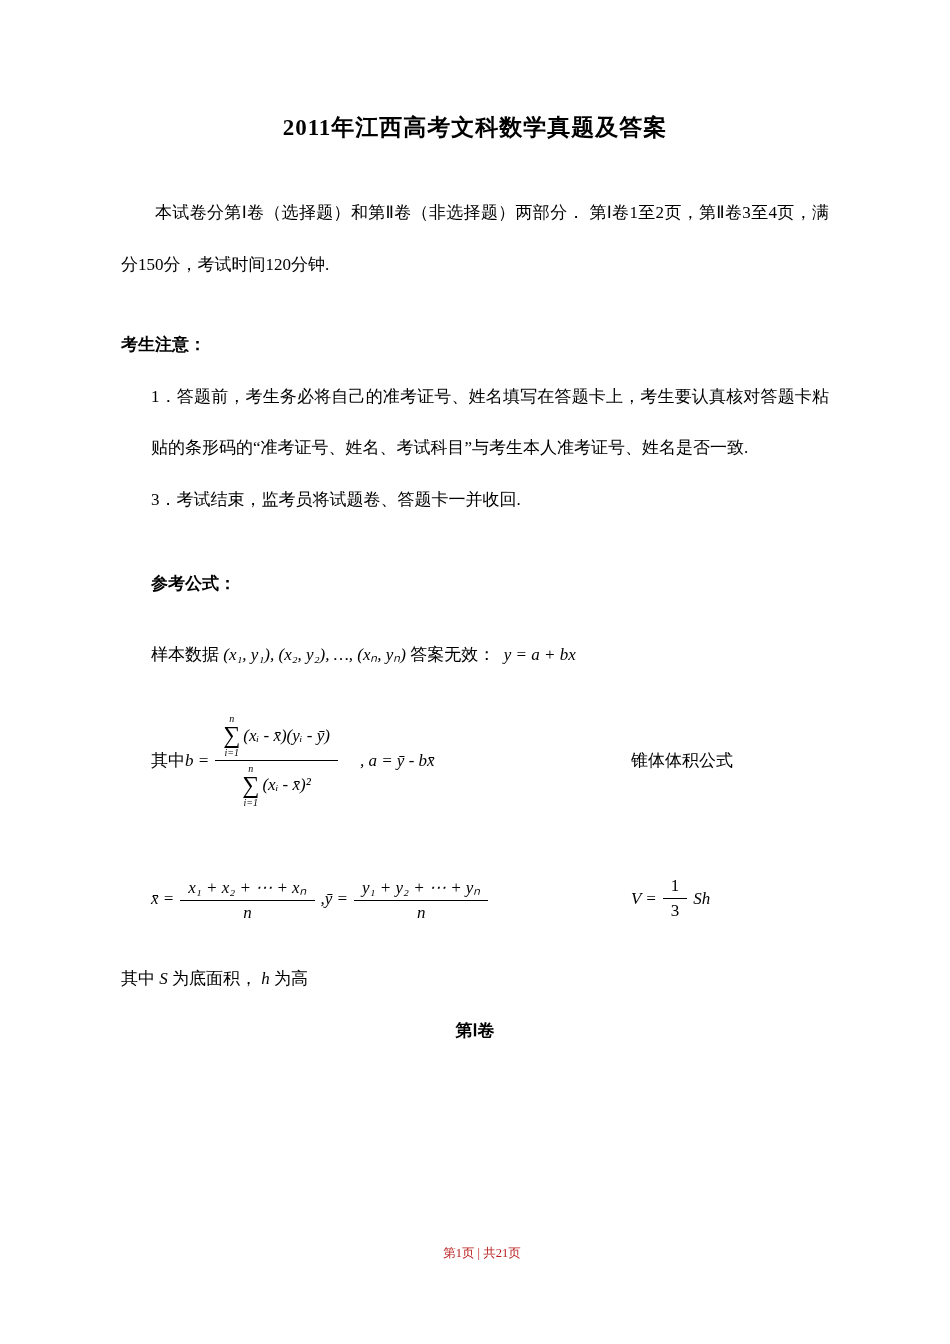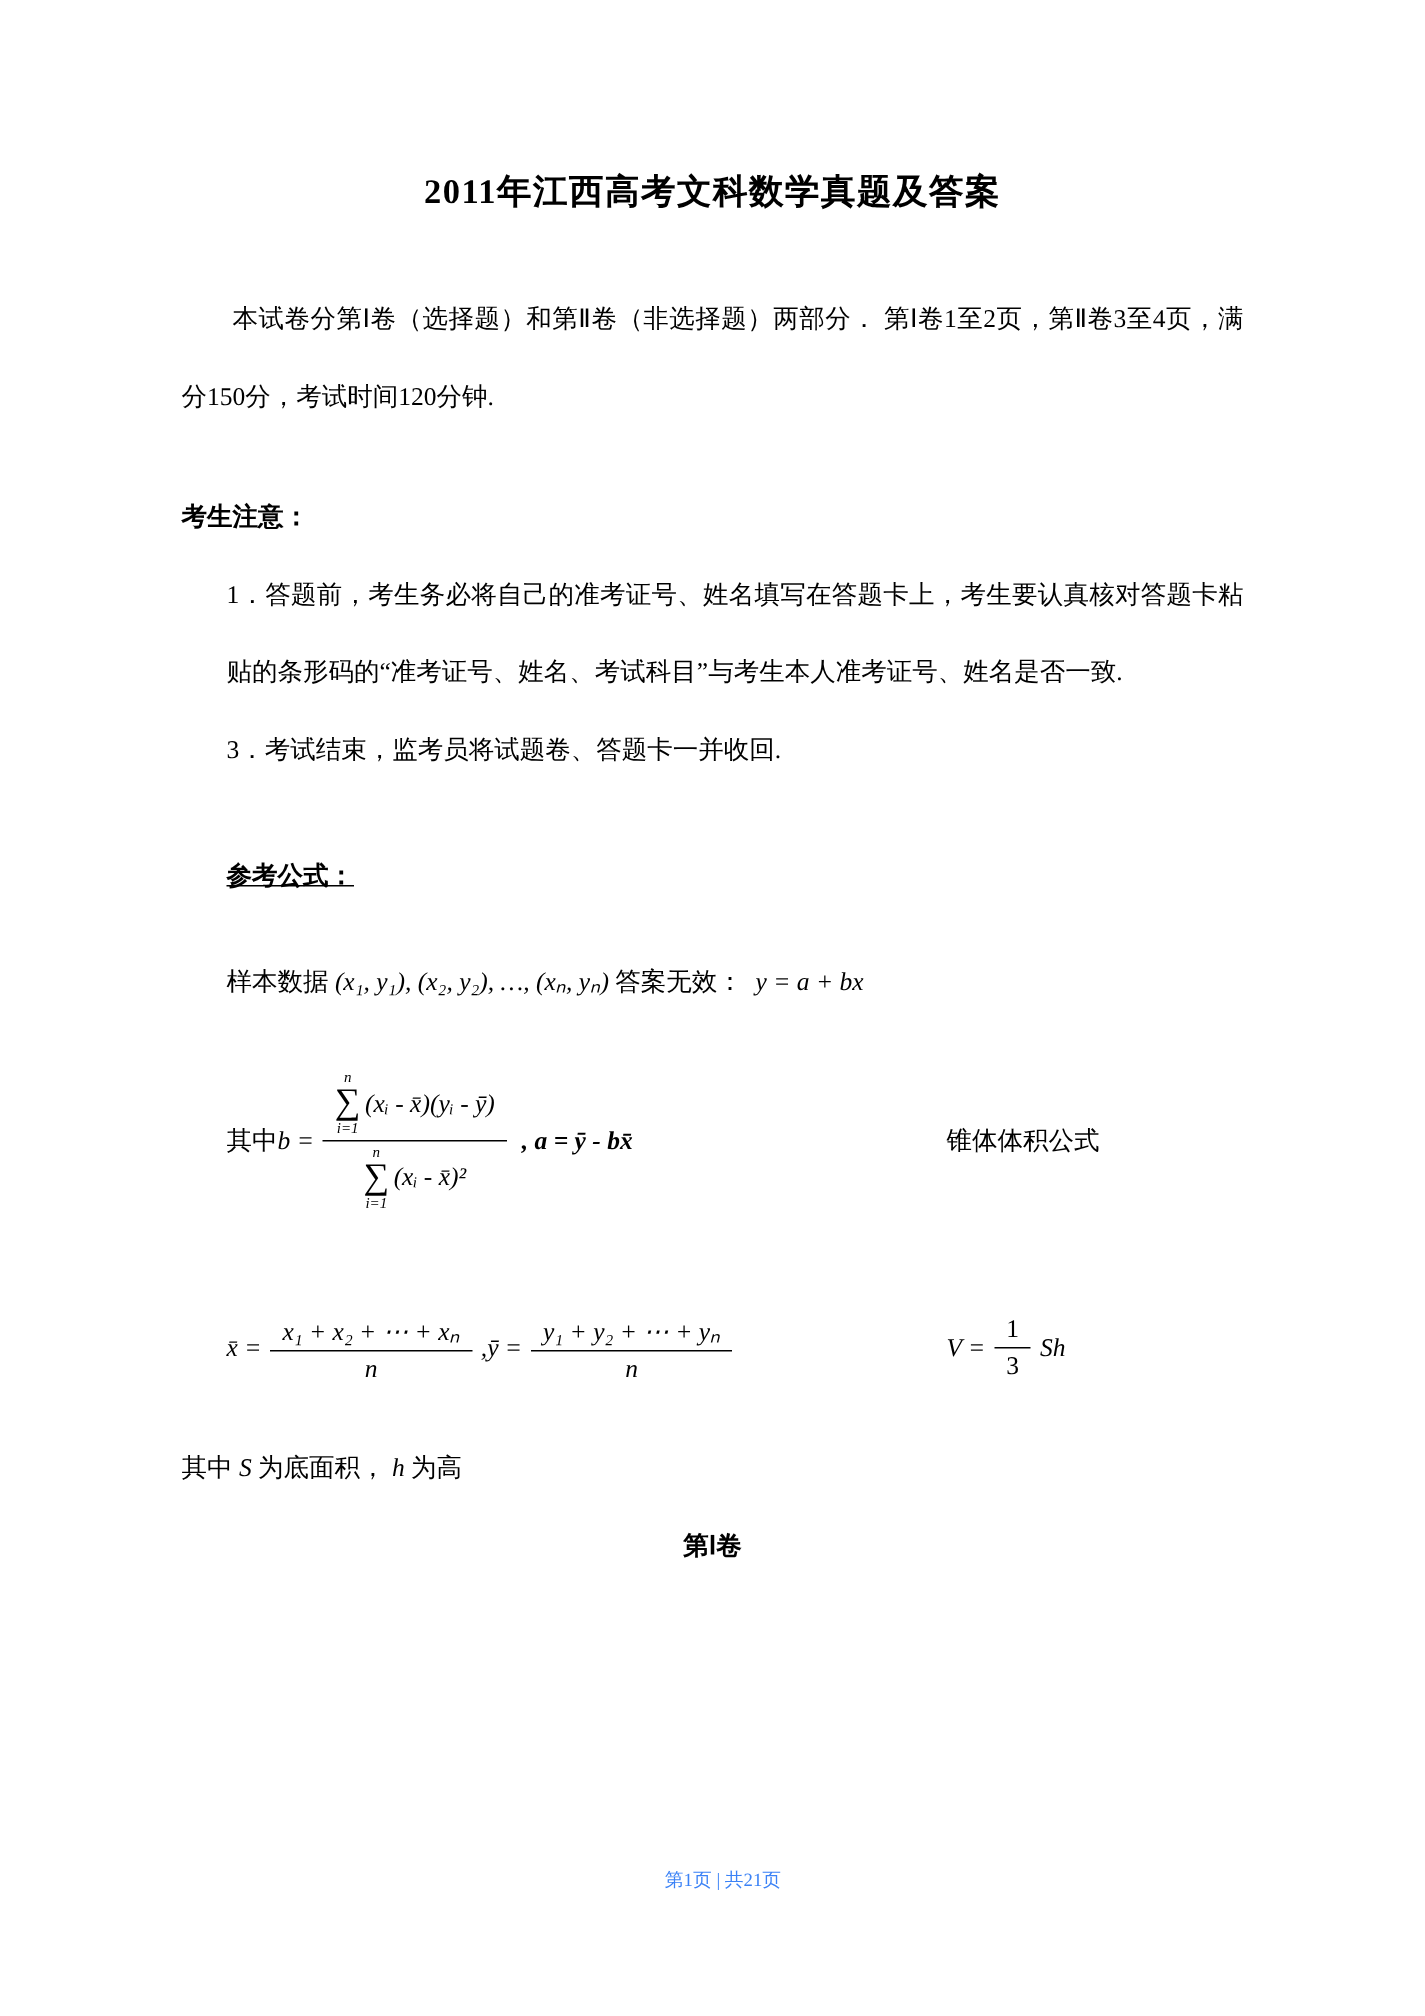--- a/index.html
+++ b/index.html
@@ -18,49 +18,49 @@
     text-align:center;
     font-size:23px;
     font-weight:bold;
     letter-spacing:1px;
   }
   p.body-line { line-height:3.05; text-align:justify; }
   .intro { margin-top:44px; text-indent:2em; }
   .bold { font-weight:bold; }
   .notice-heading { margin-top:28px; }
   .notices { padding-left:30px; }
-  .formula-heading { margin-top:32px; padding-left:30px;text-decoration:underline; }
+  .formula-heading { margin-top:32px; padding-left:30px; }
   .regression-line { margin-top:30px; padding-left:30px; line-height:1.8; }
   .mi { font-style:italic; font-family:"Liberation Serif", serif; }
   .formula-row {
     display:flex; align-items:center; justify-content:flex-start;
     padding-left:30px; margin-top:26px; min-height:96px;
   }
   .formula-row .left { flex:0 0 480px; display:flex; align-items:center; }
   .formula-row .right { flex:1; display:flex; align-items:center; }
   .b-row { min-height:128px; }
   .frac { display:inline-block; vertical-align:middle; text-align:center; margin:0 6px; }
   .frac .num, .frac .den { display:block; padding:2px 8px; }
   .frac .den { border-top:1.3px solid #000; }
   .frac .rowline { display:flex; align-items:center; justify-content:center; }
   .sum { display:inline-flex; flex-direction:column; align-items:center; line-height:1; margin-right:3px; }
   .sum .lim { font-size:10px; font-style:italic; line-height:1.1; }
   .sum .sigma { font-size:24px; line-height:0.95; font-style:normal; }
-  .tail { margin-left:4px;font-weight:bold; }
+  .tail { margin-left:16px; }
   .volume-note { margin-top:17px; text-align:left; line-height:1.8; }
   .section-title { margin-top:22px; text-align:center; font-weight:bold; line-height:1.8; }
   .q1 {
     font-weight:bold;
     margin-top:14px; margin-left:-22px;
     padding-left:2em; text-indent:-2em;
     line-height:3.05; text-align:justify;
   }
   .footer {
     position:absolute; left:14px; right:0; bottom:82px;
-    text-align:center; font-size:12.5px; color:#3b82f6;
+    text-align:center; font-size:12.5px; color:#b91c1c;
   }
 </style>
 </head>
 <body>
 
 <div class="page">
 
   <h1 class="title">2011年江西高考文科数学真题及答案</h1>
 
   <p class="body-line intro">本试卷分第Ⅰ卷（选择题）和第Ⅱ卷（非选择题）两部分．  第Ⅰ卷1至2页，第Ⅱ卷3至4页，满分150分，考试时间120分钟.</p>

